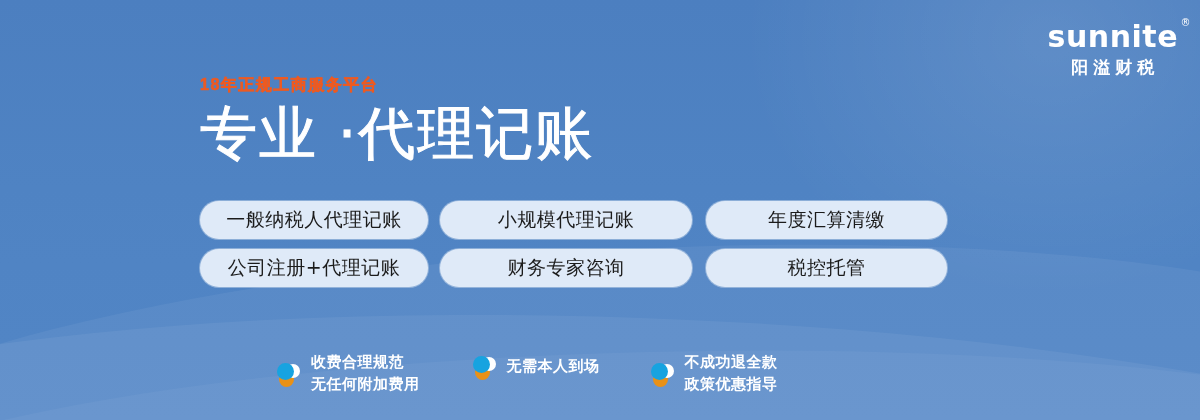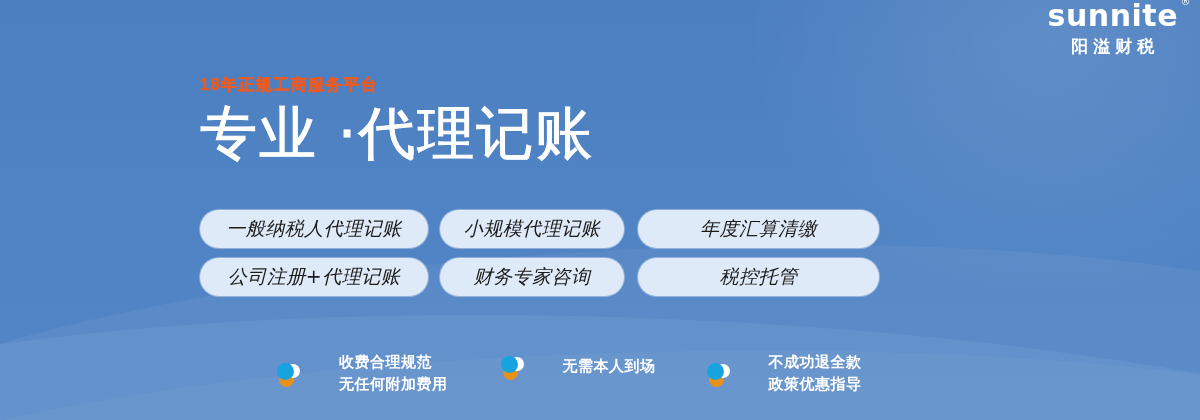--- a/index.html
+++ b/index.html
@@ -58,21 +58,21 @@
     top:-220px;
     width:620px;
     height:520px;
     background:radial-gradient(ellipse at center, rgba(255,255,255,0.10) 0%, rgba(255,255,255,0) 70%);
   }
 
   
   .logo {
     position:absolute;
     right:22px;
-    top:0;
+    top:21px;
     text-align:center;
     color:#ffffff;
     user-select:none;
   }
   .logo-word {
     position:relative;
     display:inline-block;
     font-size:30px;
     font-weight:700;
     letter-spacing:0.5px;
@@ -122,22 +122,21 @@
     line-height:1.08;
     white-space:nowrap;
     font-family:"DejaVu Sans","Liberation Sans",sans-serif;
     -webkit-text-stroke:1px #ffffff;
   }
 
   
   .pill-rows {
     position:absolute;
     left:200px;
-    top:210px;
-    font-style:italic;
+    top:201px;
   }
   .pill-row {
     display:flex;
     align-items:center;
   }
   .pill-row + .pill-row { margin-top:10px; }
 
   .pill {
     height:38px;
     background:#dfeaf8;
@@ -147,21 +146,21 @@
     justify-content:center;
     color:#1b1b1b;
     font-size:19px;
     font-weight:500;
     letter-spacing:0.5px;
     white-space:nowrap;
     box-shadow:0 0 0 1px rgba(255,255,255,0.35);
     font-family:"DejaVu Sans","Liberation Sans",sans-serif;
   }
   .pill.w1 { width:228px; }
-  .pill.w2 { width:184px; margin-left:12px; }
+  .pill.w2 { width:252px; margin-left:12px; }
   .pill.w3 { width:241px; margin-left:14px; }
 
   
   .features {
     position:absolute;
     left:276px;
     top:352px;
     display:flex;
     align-items:flex-start;
   }
@@ -210,21 +209,21 @@
 
   .f-text {
     color:#ffffff;
     font-size:15px;
     font-weight:700;
     line-height:1.45;
     letter-spacing:0.5px;
     white-space:nowrap;
     font-family:"DejaVu Sans","Liberation Sans",sans-serif;
   }
-  .f-text span { display:block;margin-left:28px; }
+  .f-text span { display:block; }
 </style>
 </head>
 <body>
 
 <div class="banner">
 
   <div class="bg-layer">
     <div class="glow-tr"></div>
     <div class="wave-a"></div>
     <div class="wave-b"></div>

